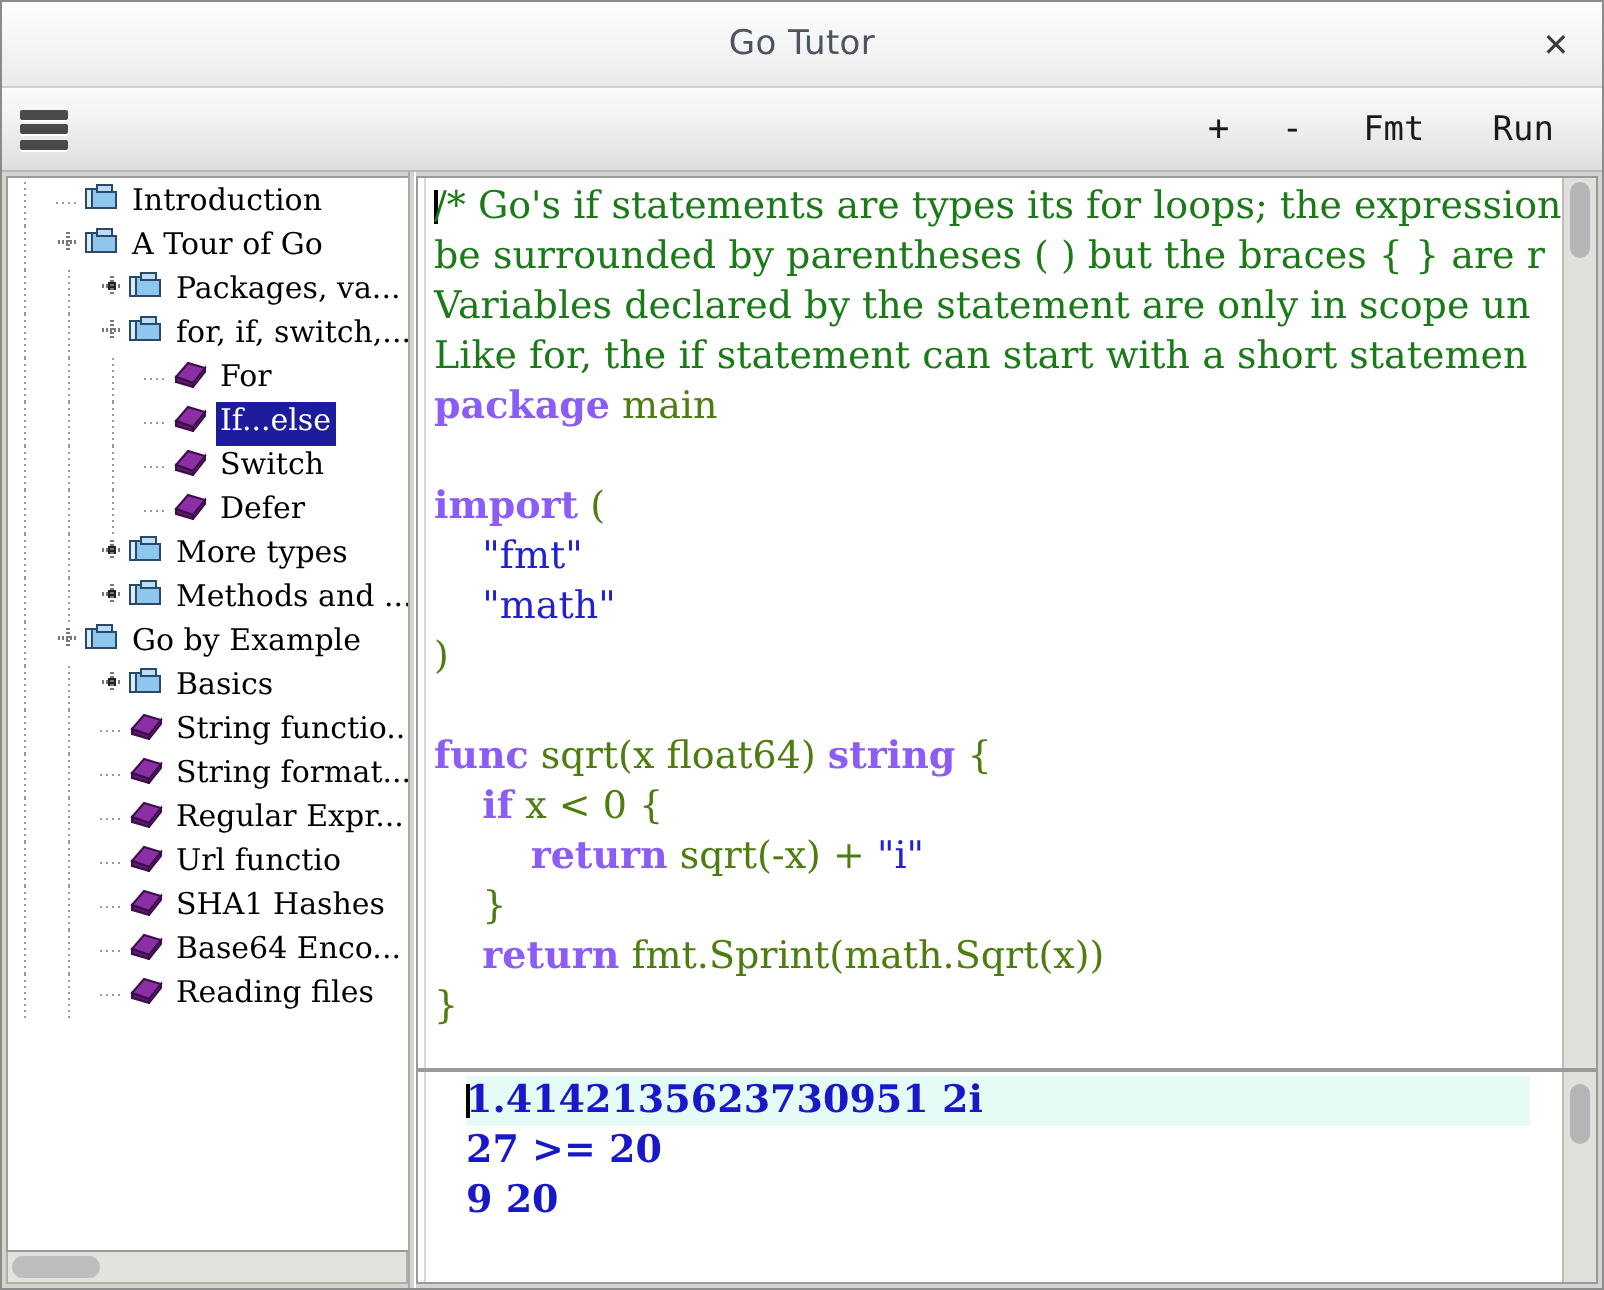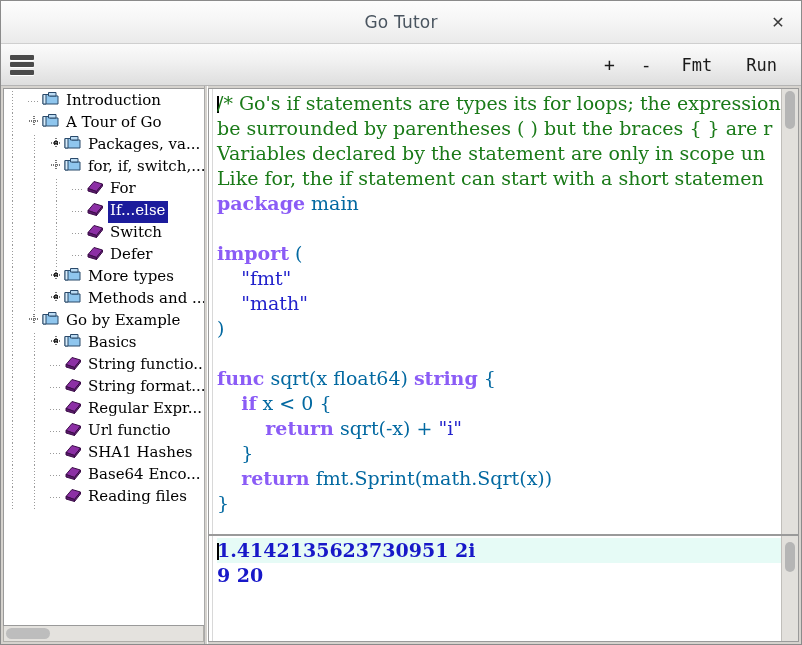--- a/index.html
+++ b/index.html
@@ -267,41 +267,41 @@
   .text-area-frame {
     position: relative;
     background: #ffffff;
     border: 1px solid #9a9a9a;
     box-sizing: border-box;
     display: flex;
     min-height: 0;
     overflow: hidden;
   }
   #editor-frame { flex: 1 1 auto; }
-  #output-frame { flex: 0 0 107px; height: 107px; margin-top: 0; }
+  #output-frame { flex: 0 0 107px; height: 107px; margin-top: 0; gap: 16px; }
 
   .text-surface {
     flex: 1 1 auto;
     overflow: hidden;
     position: relative;
     padding: 2px 0 0 4px;
     box-sizing: border-box;
     min-width: 0;
   }
   .code-line {
     font-family: "DejaVu Serif", serif;
     font-size: 19px;
     line-height: 25px;
     white-space: pre;
     color: #202020;
   }
   .c-comment { color: #1a7a18; }
   .c-kw      { color: #8b5cf6; font-weight: bold; }
   .c-str     { color: #2222cc; }
-  .c-plain   { color: #0369a1; }
+  .c-plain   { color: #4d7c0f; }
 
   .out-line {
     font-family: "DejaVu Serif", serif;
     font-size: 19px;
     line-height: 25px;
     white-space: pre;
     color: #1818c8;
     font-weight: bold;
   }
   .out-line.cursor-line { background: #e6fbf6; }
@@ -660,20 +660,21 @@
           </div>
         <div class="vscroll" id="editor-vscroll">
           <div class="thumb"></div>
         </div>
       </div>
 
       <div class="text-area-frame" id="output-frame">
         <div class="gutter"></div>
         <div class="text-surface" id="output-surface">
             <div class="out-line cursor-line"><span class="caret"></span><span>1.4142135623730951 2i</span></div>
+            <div class="out-line"><span>27 &gt;= 20</span></div>
             <div class="out-line"><span>9 20</span></div>
           </div>
         <div class="vscroll" id="output-vscroll">
           <div class="thumb"></div>
         </div>
       </div>
 
     </div>
   </div>
 </div>

